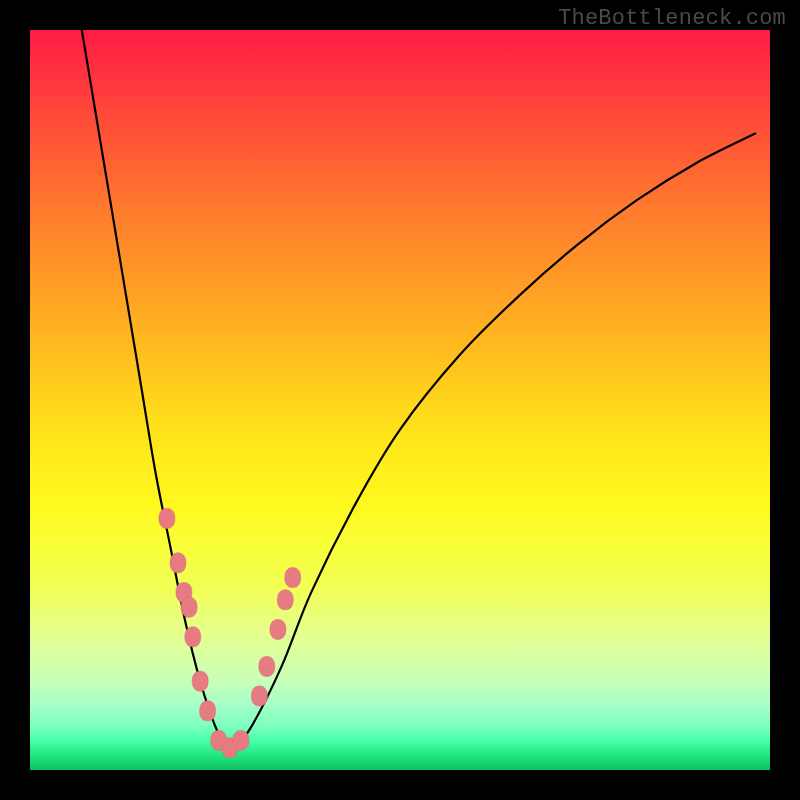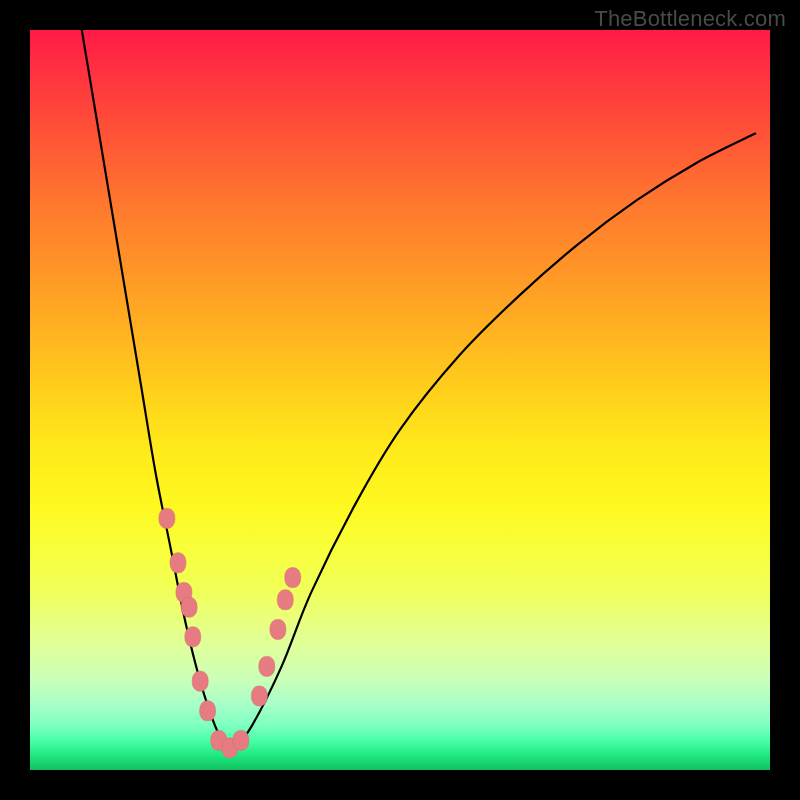--- a/index.html
+++ b/index.html
@@ -9,20 +9,21 @@
     height: 800px;
     overflow: hidden;
     background: #000;
     font-family: Arial, Helvetica, sans-serif;
   }
   .frame {
     position: relative;
     width: 800px;
     height: 800px;
     background: #000;
+    font-family: Liberation Mono, monospace;
   }
   .plot-area {
     position: absolute;
     left: 30px;
     top: 30px;
     width: 740px;
     height: 740px;
     
     background: linear-gradient(
       to bottom,

